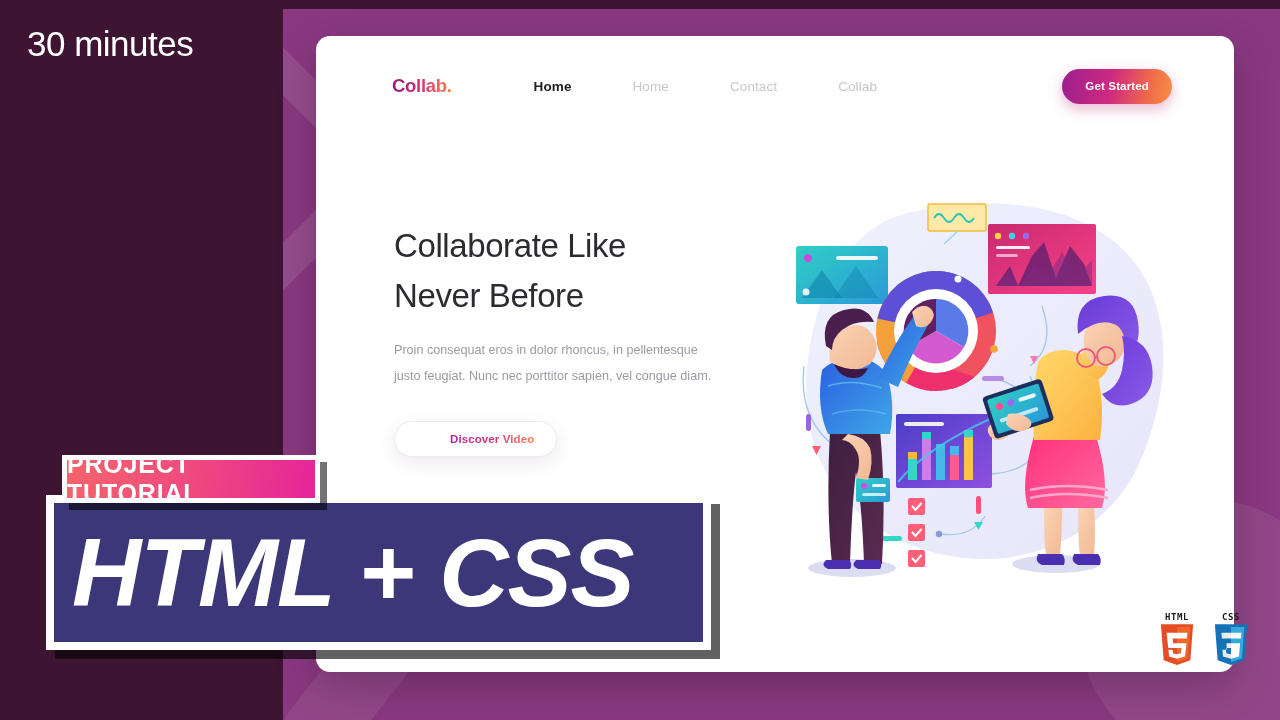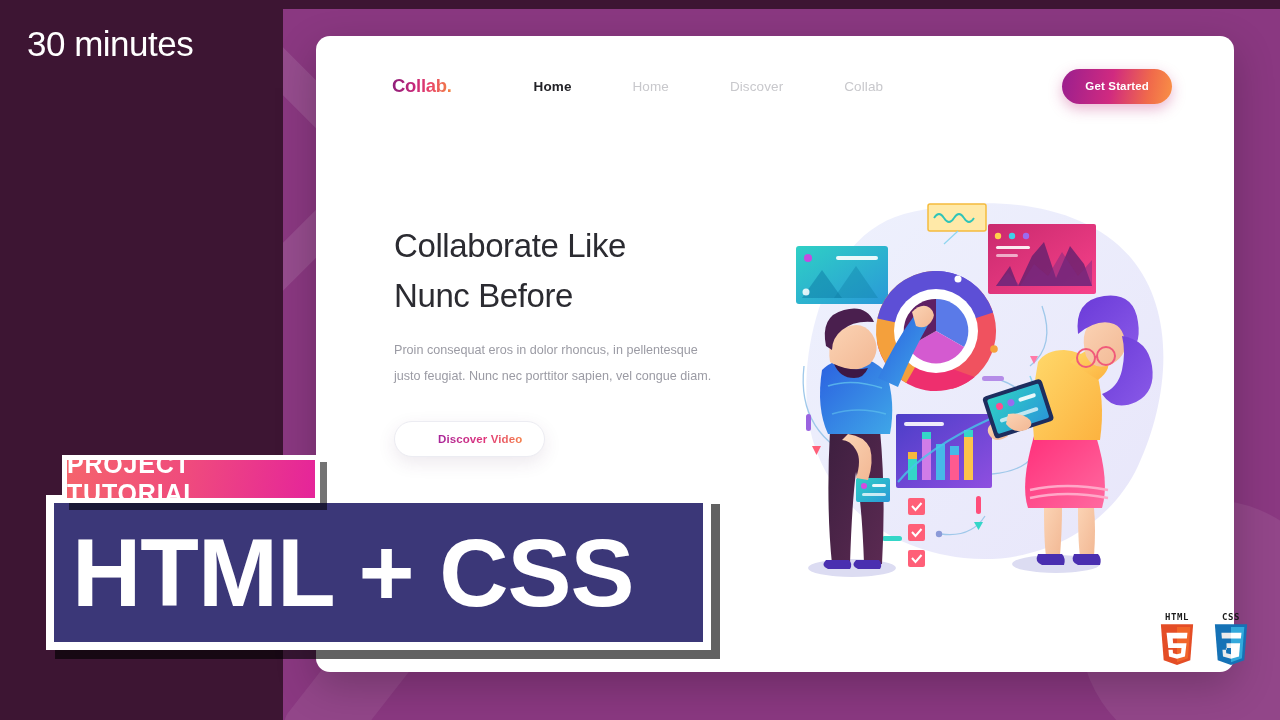--- a/index.html
+++ b/index.html
@@ -56,21 +56,21 @@
     background:linear-gradient(100deg,#9a1f8e 0%,#d02a80 45%,#f06a4b 78%,#f99145 100%);
     color:#fff; font-size:11.5px; font-weight:700; letter-spacing:0.15px;
     border:none; cursor:pointer; box-shadow:0 5px 14px rgba(190,40,120,0.34);
   }
 
   
   .hero-left { position:absolute; left:78px; top:185px; width:350px; }
   .hero-title { font-size:33px; line-height:1.52; font-weight:400; color:#2b2b31; letter-spacing:-0.4px; }
   .hero-sub { margin-top:17px; font-size:12.6px; line-height:2.0; color:#9b9ba4; max-width:330px; }
   .video-btn {
-    margin-top:32px; display:inline-flex; align-items:center; gap:10px;
+    margin-top:32px; display:inline-flex; align-items:center; gap:22px;
     height:36px; padding:0 22px 0 16px; border-radius:20px;
     background:#fff; border:1px solid #ececf2; cursor:pointer;
     box-shadow:0 6px 18px rgba(80,40,90,0.10);
   }
   .play-ic { width:17px; height:17px; border-radius:50%;
     background:linear-gradient(135deg,#a6249a 0%,#e0337a 55%,#f4804a 100%);
     display:flex; align-items:center; justify-content:center; }
   .play-ic i { width:0; height:0; border-left:5px solid #fff;
     border-top:3.4px solid transparent; border-bottom:3.4px solid transparent; margin-left:1.5px; }
   .video-btn span { font-size:11.5px; font-weight:700; letter-spacing:0.1px;
@@ -94,21 +94,21 @@
     border:5px solid #fff; display:flex; align-items:center; justify-content:center;
     box-shadow:7px 7px 0 rgba(0,0,0,0.55); z-index:6;
   }
   .tut-badge span { color:#fff; font-size:25px; font-weight:700; letter-spacing:0.8px; }
 
   
   .main-badge {
     position:absolute; left:46px; top:495px; width:665px; height:155px;
     background:#3b3778; border:8px solid #fff;
     display:flex; align-items:center; padding-left:18px;
-    box-shadow:9px 9px 0 rgba(0,0,0,0.62); z-index:5;
+    box-shadow:9px 9px 0 rgba(0,0,0,0.62); z-index:5;font-style:italic;
   }
   .main-badge span { color:#fff; font-size:96px; font-weight:700; letter-spacing:-1px; line-height:1; }
 
   
   .tech { position:absolute; right:30px; bottom:52px; display:flex; gap:16px; z-index:7; }
   .tech-item { display:flex; flex-direction:column; align-items:center; }
   .tech-item .lbl { font-family:"DejaVu Sans Mono", monospace; font-size:9px;
      font-weight:700; color:#1b1b1b; letter-spacing:0.6px; margin-bottom:2px; }
 </style>
 </head>
@@ -125,30 +125,30 @@
     <div class="deco-circle"></div>
   </div>
 
   <div class="card">
 
     <div class="nav">
       <div class="logo">Collab.</div>
       <div class="navlinks">
         <div class="navlink active">Home</div>
         <div class="navlink">Home</div>
-        <div class="navlink">Discover</div>
+        <div class="navlink">Contact</div>
         <div class="navlink">Collab</div>
       </div>
       <button class="cta">Get Started</button>
     </div>
 
     <div class="hero-left">
       <div class="hero-title">
         <div>Collaborate Like</div>
-        <div>Nunc Before</div>
+        <div>Never Before</div>
       </div>
       <div class="hero-sub">Proin consequat eros in dolor rhoncus, in pellentesque justo feugiat. Nunc nec porttitor sapien, vel congue diam.</div>
       <div class="video-btn">
         <span class="play-ic">
             <i></i>
           </span>
         <span>Discover Video</span>
       </div>
     </div>
 

